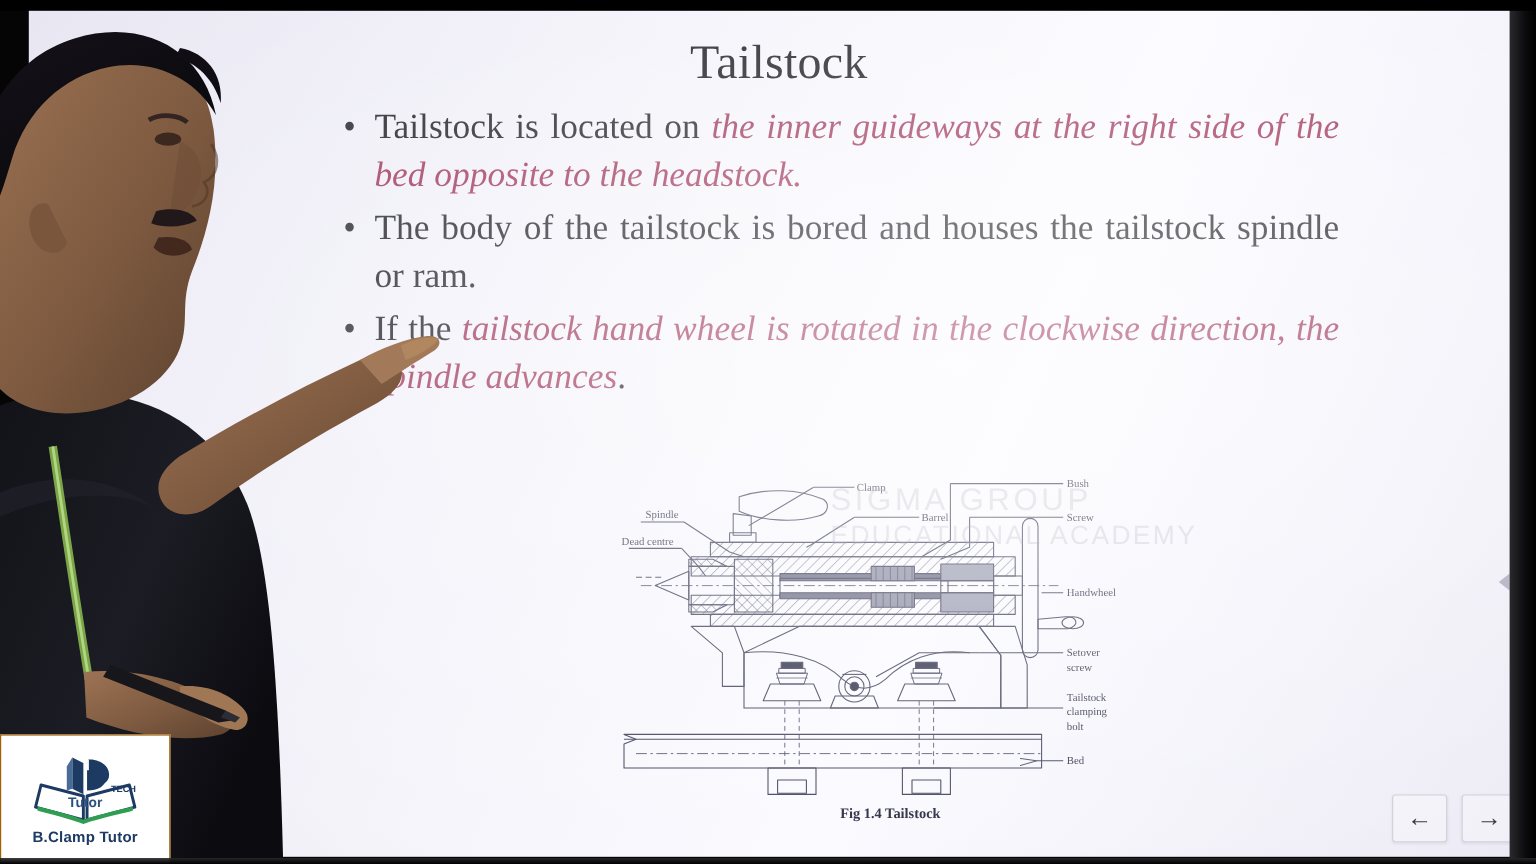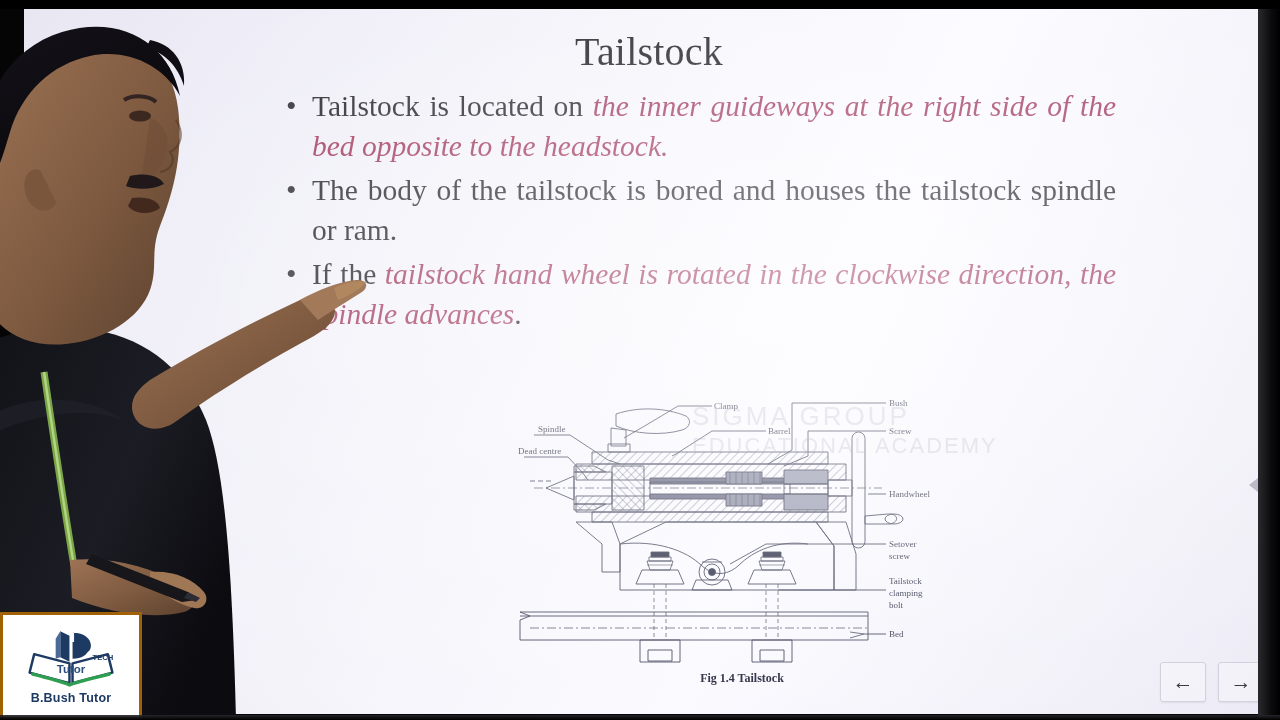--- a/index.html
+++ b/index.html
@@ -51,21 +51,21 @@
     pointer-events:none; white-space:nowrap;
   }
   #figure-watermark .wm2{ font-size:22px; letter-spacing:2px; display:block; margin-top:2px; }
 
   
   #presenter{ position:absolute; left:0; top:0; width:420px; height:720px; pointer-events:none; }
 
   
   #logo-badge{
     position:absolute; left:0; bottom:0; width:142px; height:108px;
-    background:#ffffff; border:3px solid #a16207;
+    background:#ffffff; border:1px solid #a16207;
     display:flex; flex-direction:column; align-items:center; justify-content:center;
   }
   #logo-mark{ width:92px; height:60px; }
   #logo-text{
     font-family:"Liberation Sans", sans-serif; font-size:12.5px; font-weight:bold;
     color:#1d3a63; margin-top:3px; letter-spacing:.2px;
   }
 
   
   #nav-controls{ position:absolute; right:16px; bottom:18px; display:flex; gap:12px; }
@@ -346,19 +346,19 @@
       <path d="M12 34 L58 46 L58 72 L6 58 Z" fill="none" stroke="#1d3a63" stroke-width="3.2" stroke-linejoin="round"></path>
       <path d="M108 34 L62 46 L62 72 L114 58 Z" fill="none" stroke="#1d3a63" stroke-width="3.2" stroke-linejoin="round"></path>
       <path d="M10 60 C34 66 48 70 58 74 C68 70 86 66 110 60" fill="none" stroke="#2f9e50" stroke-width="4.5" stroke-linecap="round"></path>
       <path d="M46 4 L58 10 L58 44 L46 38 Z" fill="#1d3a63"></path>
       <path d="M46 4 L40 14 L40 40 L46 38 Z" fill="#4a6a98"></path>
       <path d="M62 6 C78 6 86 14 86 23 C86 31 78 36 64 36 L64 6 Z" fill="#1d3a63"></path>
       <path d="M64 18 C76 18 82 22 82 28 C82 35 74 40 62 40 L62 18 Z" fill="#1d3a63"></path>
       <text x="88" y="42" font-family="Liberation Sans, sans-serif" font-size="10" font-weight="bold" fill="#1d3a63">TECH</text>
       <text x="60" y="58" text-anchor="middle" font-family="Liberation Sans, sans-serif" font-size="15" font-weight="bold" fill="#2b4f7e">Tutor</text>
     </svg>
-    <div id="logo-text">B.Bush Tutor</div>
+    <div id="logo-text">B.Clamp Tutor</div>
   </div>
 
   <div id="right-bezel"></div>
   <div id="top-bezel"></div>
   <div id="bottom-bezel"></div>
 </div>
 
 </body></html>

